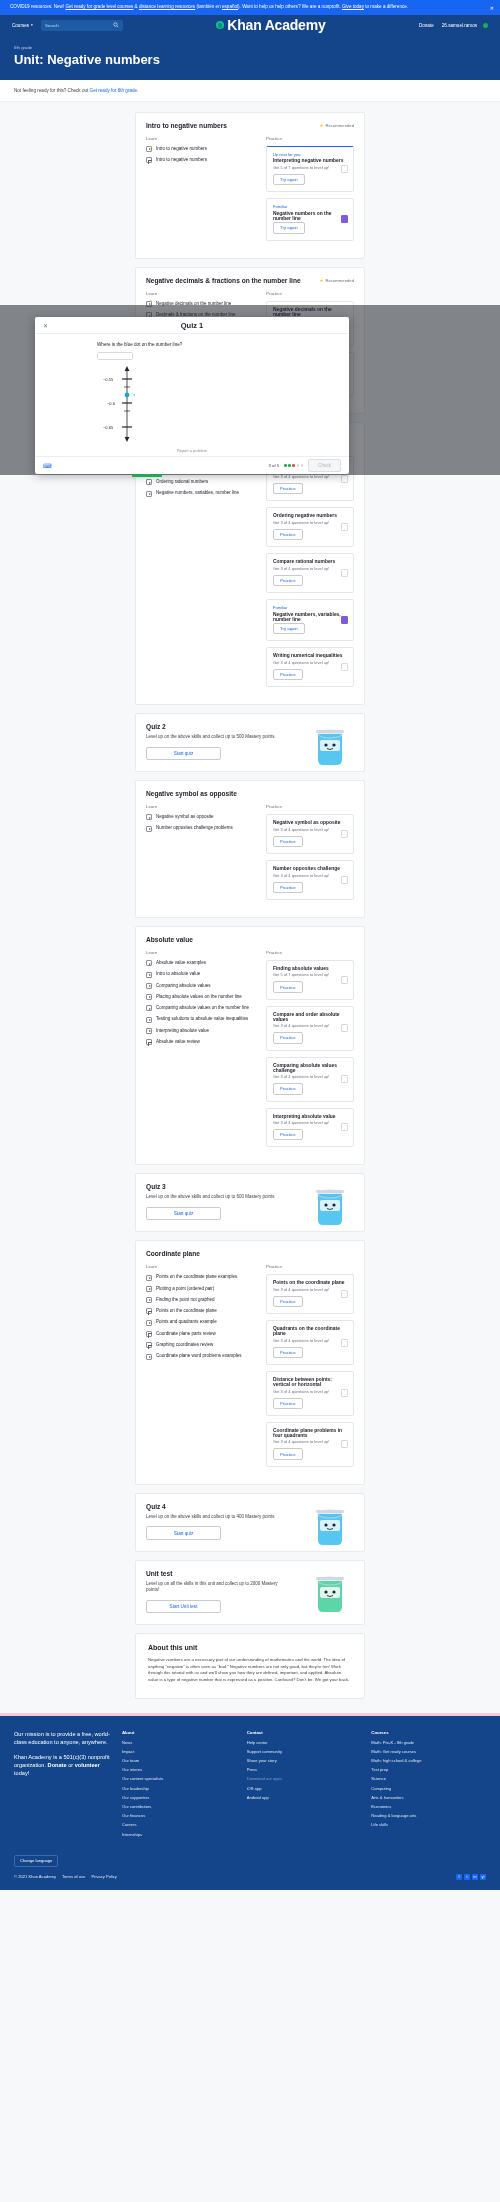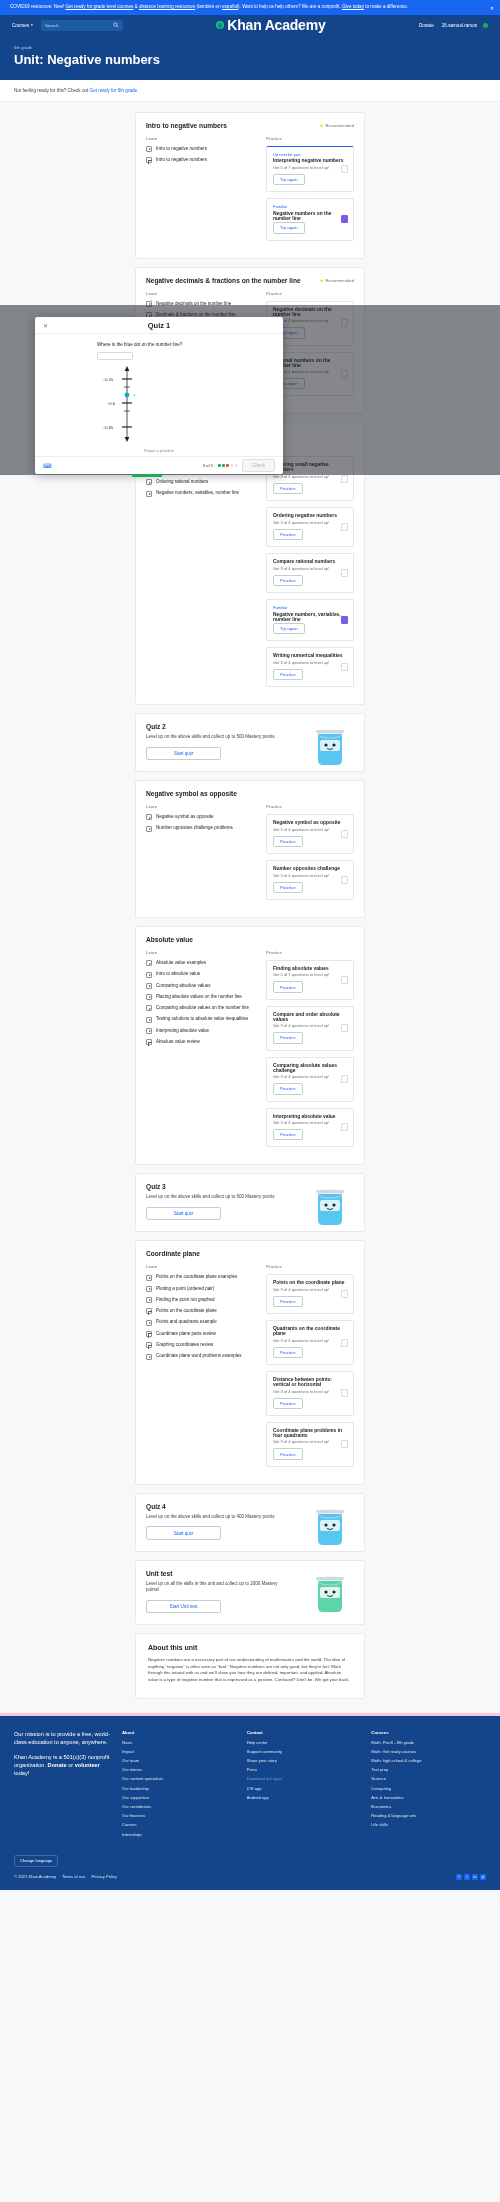--- a/index.html
+++ b/index.html
@@ -239,21 +239,21 @@
   
   .modal-backdrop {
     position: absolute;
     left: 0; top: 305px;
     width: 500px; height: 170px;
     background: rgba(33,36,44,0.55);
   }
   .modal {
     position: absolute;
     left: 35px; top: 317px;
-    width: 248px; height: 157px;
+    width: 314px; height: 157px;
     background: #fff;
     border-radius: 2px;
     box-shadow: 0 2px 10px rgba(0,0,0,.3);
     display: flex; flex-direction: column;
   }
   .modal-head {
     height: 17px; display: flex; align-items: center;
     border-bottom: 1px solid #eceff1; padding: 0 8px;
     position: relative;
   }

